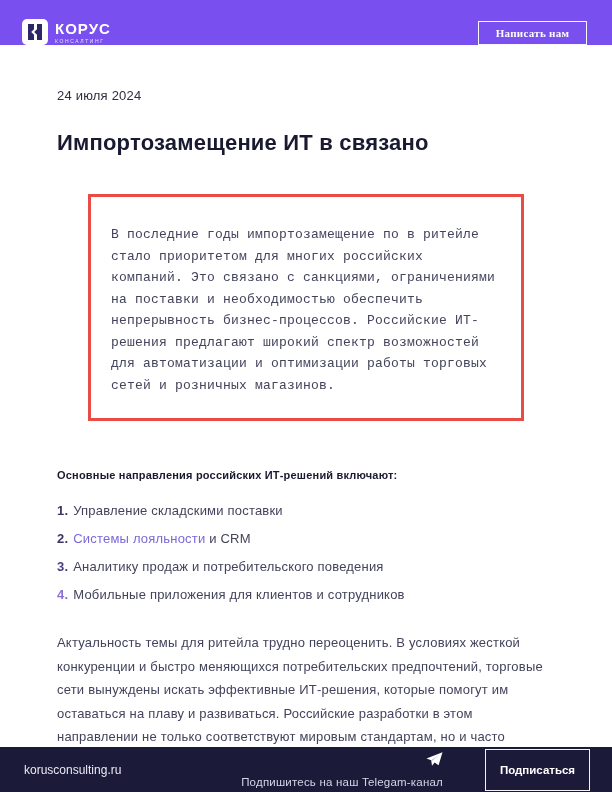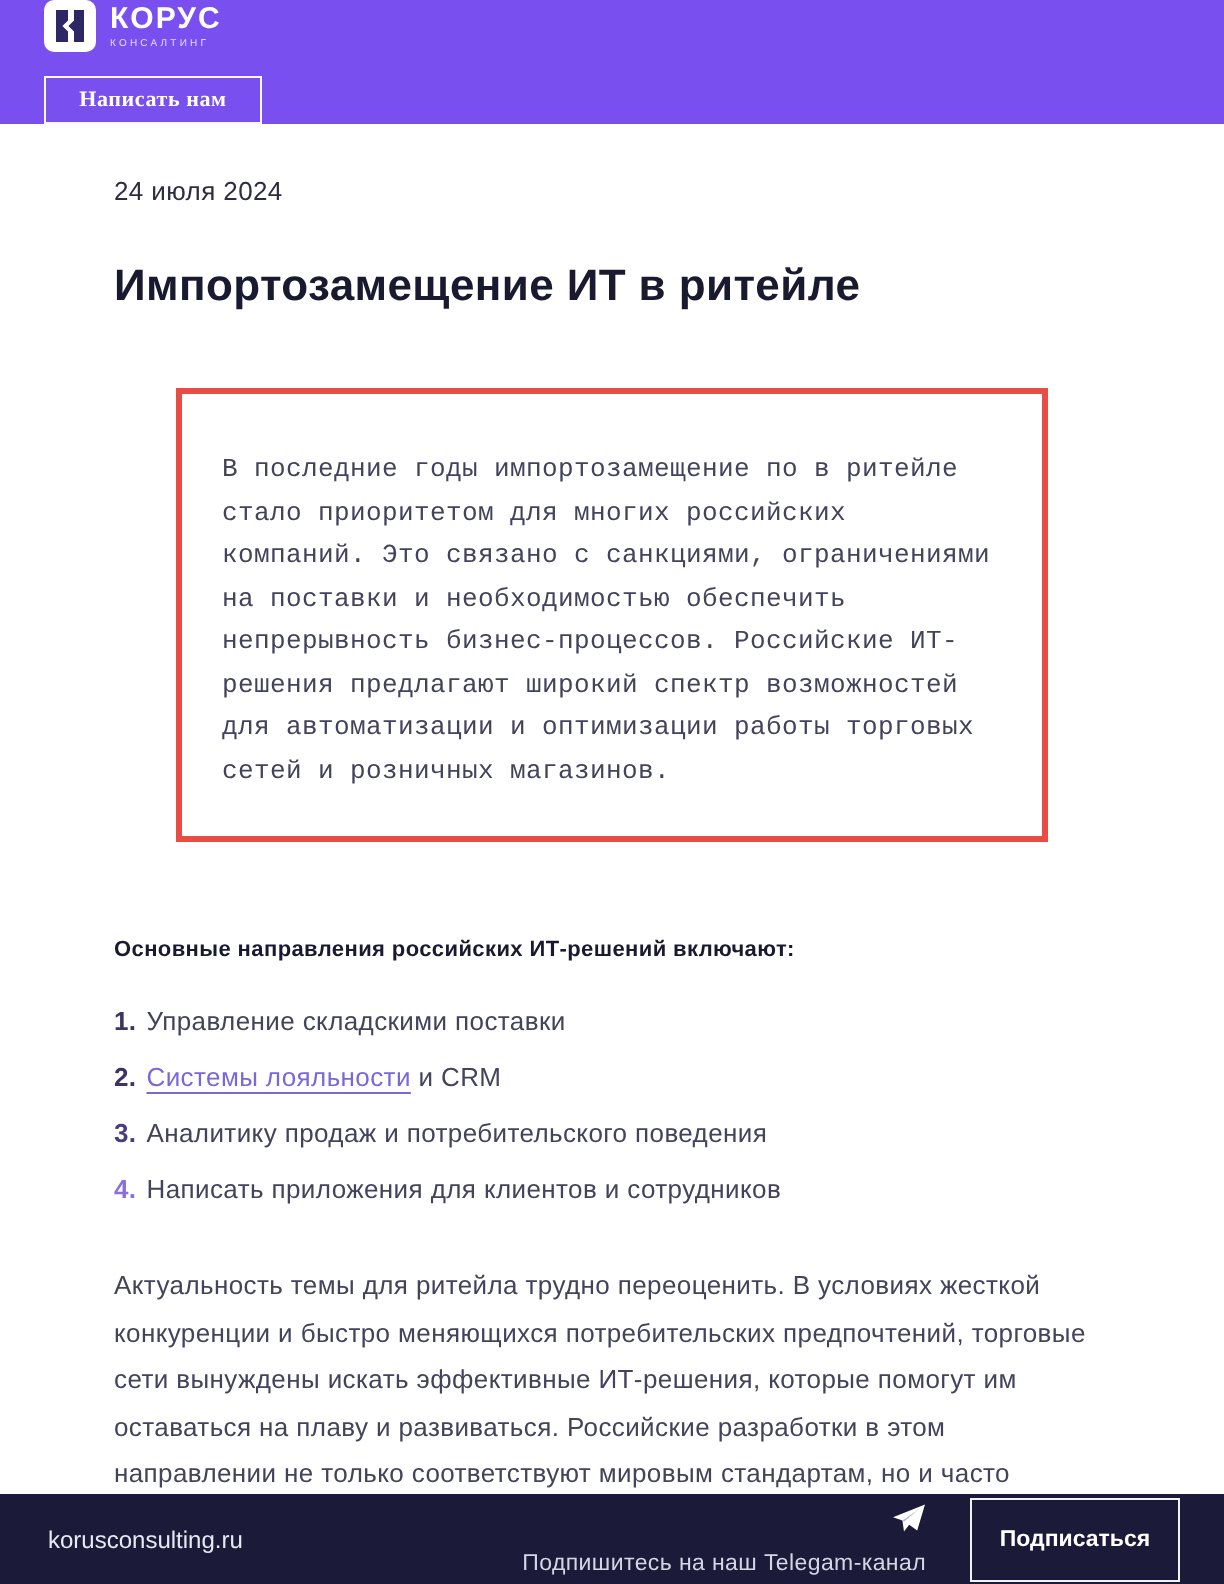--- a/index.html
+++ b/index.html
@@ -9,23 +9,23 @@
     --link-purple:#7b68d8;
     --text:#43435c;
     --title:#191930;
   }
   *{margin:0;padding:0;box-sizing:border-box;}
   html,body{background:#ffffff;}
   body{font-family:"Liberation Sans","DejaVu Sans",sans-serif;}
   .page{position:relative;width:612px;height:792px;background:#ffffff;overflow:hidden;}
 
   
-  .topbar{position:absolute;top:0;left:0;width:612px;height:62px;
-    background:var(--header-bg,#7a4ff0);display:flex;align-items:flex-start;
-    justify-content:space-between;padding:0 25px 0 22px;flex-direction:column;}
+  .topbar{position:absolute;top:0;left:0;width:612px;height:45px;
+    background:var(--header-bg,#7a4ff0);display:flex;align-items:flex-end;
+    justify-content:space-between;padding:0 25px 0 22px;}
   .logo{display:flex;align-items:center;gap:7px;cursor:pointer;}
   .logo-mark{width:26px;height:26px;background:#ffffff;border-radius:5px;
     display:flex;align-items:center;justify-content:center;flex:0 0 auto;}
   .logo-text{display:flex;flex-direction:column;line-height:1;}
   .logo-title{color:#ffffff;font-size:15px;font-weight:700;letter-spacing:1px;}
   .logo-subtitle{color:#e4dcff;font-size:5px;letter-spacing:1.6px;margin-top:3px;}
   .ghost-btn{background:transparent;border:1.5px solid rgba(255,255,255,.95);
     color:#ffffff;font-family:Liberation Serif, serif;font-size:11px;font-weight:700;
     letter-spacing:.3px;padding:0;width:109px;height:24px;cursor:pointer;}
 
@@ -37,29 +37,29 @@
   .highlight{margin:38px 31px 0 31px;border:3px solid var(--accent-red,#e84c44);
     padding:27px 20px 22px 20px;font-family:Liberation Mono, monospace;}
   .highlight p{font-size:13px;line-height:21.5px;color:var(--text,#43435c);
     letter-spacing:.2px;}
   h2.section{margin-top:48px;font-size:11px;font-weight:700;color:var(--title,#191930);
     letter-spacing:.2px;}
   ol.dir-list{list-style:none;margin-top:22px;}
   .dir-list li{font-size:13px;color:var(--text,#43435c);line-height:16px;
     margin-bottom:12px;letter-spacing:.2px;}
   .num{font-weight:700;margin-right:5px;}
-  a.inline-link{color:var(--link-purple,#7b68d8);text-decoration:underline;
+  a.inline-link{color:var(--link-purple,#7b68d8);
     text-underline-offset:3px;cursor:pointer;}
   p.body-par{margin-top:28px;font-size:13px;line-height:23.5px;
     color:var(--text,#43435c);letter-spacing:.2px;}
 
   
   .bottombar{position:absolute;left:0;bottom:0;width:612px;height:45px;
     background:var(--footer-bg,#1b1b39);display:flex;align-items:center;
-    padding:0 22px 0 24px;}
+    padding:0 22px 0 24px;gap:20px;}
   .site-link{color:#e9e9f4;font-size:12px;text-decoration:none;cursor:pointer;}
   .tg-group{display:flex;align-items:flex-end;gap:9px;margin-left:auto;margin-right:22px;flex-direction:column;}
   .tg-icon{display:flex;align-items:center;}
   .tg-text{color:#d4d5e6;font-size:11.5px;letter-spacing:.2px;}
   .subscribe-btn{background:transparent;border:1.5px solid rgba(255,255,255,.95);
     color:#ffffff;font-family:inherit;font-size:11.5px;font-weight:700;
     width:105px;height:42px;padding:0;cursor:pointer;}
 </style>
 </head>
 <body>
@@ -78,40 +78,40 @@
         <span class="logo-title">КОРУС</span>
         <span class="logo-subtitle">КОНСАЛТИНГ</span>
       </span>
     </div>
     <button class="ghost-btn">Написать нам</button>
   </header>
 
   <main class="content">
     <div class="date">24 июля 2024</div>
 
-    <h1 class="title">Импортозамещение ИТ в ритейле</h1>
+    <h1 class="title">Импортозамещение ИТ в связано</h1>
 
     <div class="highlight">
       <p>В последние годы импортозамещение по в ритейле стало приоритетом для многих российских компаний. Это связано с санкциями, ограничениями на поставки и необходимостью обеспечить непрерывность бизнес-процессов. Российские ИТ-решения предлагают широкий спектр возможностей для автоматизации и оптимизации работы торговых сетей и розничных магазинов.</p>
     </div>
 
     <h2 class="section">Основные направления  российских ИТ-решений включают:</h2>
 
     <ol class="dir-list">
       <li>
         <span class="num" style="color: rgb(61, 52, 98);">1.</span><span>Управление складскими поставки</span>
       </li>
       <li>
         <span class="num" style="color: rgb(61, 52, 98);">2.</span><span></span><a class="inline-link">Системы лояльности</a><span> и CRM</span>
       </li>
       <li>
         <span class="num" style="color: rgb(74, 61, 126);">3.</span><span>Аналитику продаж и потребительского поведения</span>
       </li>
       <li>
-        <span class="num" style="color: rgb(138, 112, 216);">4.</span><span>Написать приложения для клиентов и сотрудников</span>
+        <span class="num" style="color: rgb(138, 112, 216);">4.</span><span>Мобильные приложения для клиентов и сотрудников</span>
       </li>
     </ol>
 
     <p class="body-par">Актуальность темы для ритейла трудно переоценить. В условиях жесткой конкуренции и быстро меняющихся потребительских предпочтений, торговые сети вынуждены искать эффективные ИТ-решения, которые помогут им оставаться на плаву и развиваться. Российские разработки в этом направлении не только соответствуют мировым стандартам, но и часто</p>
   </main>
 
   <footer class="bottombar">
     <a class="site-link">korusconsulting.ru</a>
     <div class="tg-group">
       <span class="tg-icon">

